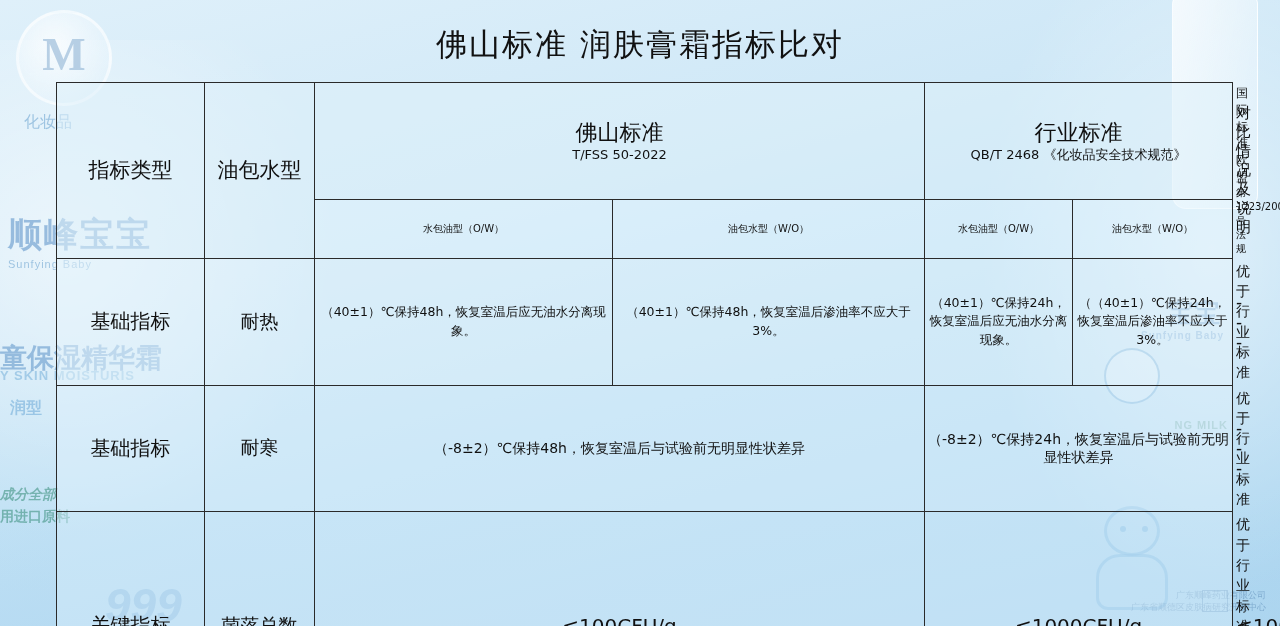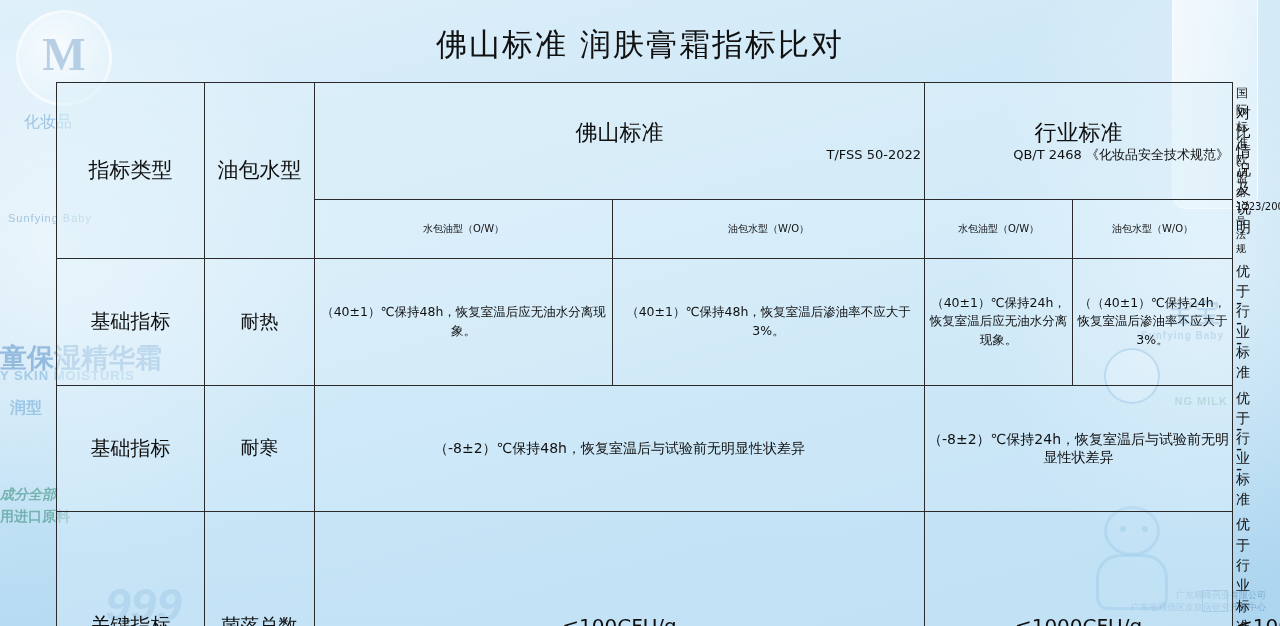--- a/index.html
+++ b/index.html
@@ -42,21 +42,21 @@
   .wm-brand-1 .sub { display:block; font-size: 11px; letter-spacing: 1px; font-weight: normal; color: rgba(60,130,190,0.42); }
   .wm-brand-2 { left: 0px; top: 298px; font-size: 30px; color: rgba(40,110,180,0.40); letter-spacing: 1px; }
   .wm-brand-3 { left: 0px; top: 340px; font-size: 27px; color: rgba(40,110,180,0.40); }
   .wm-brand-4 { left: 0px; top: 368px; font-size: 13px; color: rgba(60,140,200,0.35); letter-spacing: 1px; }
   .wm-brand-5 { left: 10px; top: 398px; font-size: 16px; color: rgba(60,140,200,0.38); }
   .wm-green-1 { left: 0px; top: 486px; font-size: 14px; color: rgba(20,120,90,0.45); font-style: italic; }
   .wm-green-2 { left: 0px; top: 508px; font-size: 14px; color: rgba(20,120,90,0.45); }
   .wm-999 { left: 105px; top: 578px; font-size: 46px; color: rgba(70,140,200,0.32); font-style: italic; }
   .wm-right-1 { right: 60px; top: 296px; font-size: 26px; color: rgba(40,110,180,0.38); }
   .wm-right-2 { right: 56px; top: 330px; font-size: 10px; color: rgba(40,110,180,0.35); letter-spacing: 1px; }
-  .wm-right-3 { right: 52px; top: 395px; font-size: 11px; color: rgba(40,120,90,0.34); letter-spacing: 1px; }
+  .wm-right-3 { right: 52px; top: 419px; font-size: 11px; color: rgba(40,120,90,0.34); letter-spacing: 1px; }
   .wm-footer-1 { right: 14px; bottom: 24px; font-size: 9px; font-weight: normal; color: rgba(60,110,160,0.40); }
   .wm-footer-2 { right: 14px; bottom: 12px; font-size: 9px; font-weight: normal; color: rgba(60,110,160,0.40); }
 
   .wm-logo-circle {
     position: absolute; left: 16px; top: 10px;
     width: 96px; height: 96px; border-radius: 50%;
     border: 3px solid rgba(255,255,255,0.55);
     background: radial-gradient(circle at 40% 35%, rgba(255,255,255,0.75), rgba(210,235,250,0.25));
   }
   .wm-logo-circle .m {
@@ -146,21 +146,21 @@
   .col-f { width: 160px; }
 
   thead th {
     height: 56px;
     font-size: 21px;
     font-weight: normal;
     background: rgba(222,240,250,0.55);
     margin-top: 20px;
   }
   .hdr-main { font-size: 22px; display:block; line-height: 1.25; }
-  .hdr-sub  { font-size: 13px; display:block; line-height: 1.35; text-align: right; }
+  .hdr-sub  { font-size: 13px; display:block; line-height: 1.35; }
   .hdr-small { font-size: 12px; display:block; line-height: 1.4; }
   .hdr-cmp { font-size: 15px; }
 
   .subhdr td { height: 28px; font-size: 10px; background: rgba(230,245,253,0.5); }
 
   .rowlabel { font-size: 20px; }
   .item { font-size: 19px; }
   .val { font-size: 20px; }
   .val-sm { font-size: 12.5px; line-height: 1.5; }
   .note { font-size: 14px; line-height: 1.45; }
@@ -182,20 +182,21 @@
   <div class="bg-glow-left"></div>
   <div class="bg-glow-right"></div>
   <div class="bg-band-bottom"></div>
 
   <div class="wm-logo-circle">
     <span class="m">M</span>
   </div>
   <div class="wm-logo-cap">化妆品</div>
 
   <div class="wm-text wm-brand-1">
+    <span>顺峰宝宝</span>
     <span class="sub">Sunfying Baby</span>
   </div>
   <div class="wm-text wm-brand-3">童保湿精华霜</div>
   <div class="wm-text wm-brand-4">Y SKIN MOISTURIS</div>
   <div class="wm-text wm-brand-5">润型</div>
   <div class="wm-text wm-green-1">成分全部</div>
   <div class="wm-text wm-green-2">用进口原料</div>
   <div class="wm-text wm-999">999</div>
 
   <div class="wm-text wm-right-1">宝宝</div>

